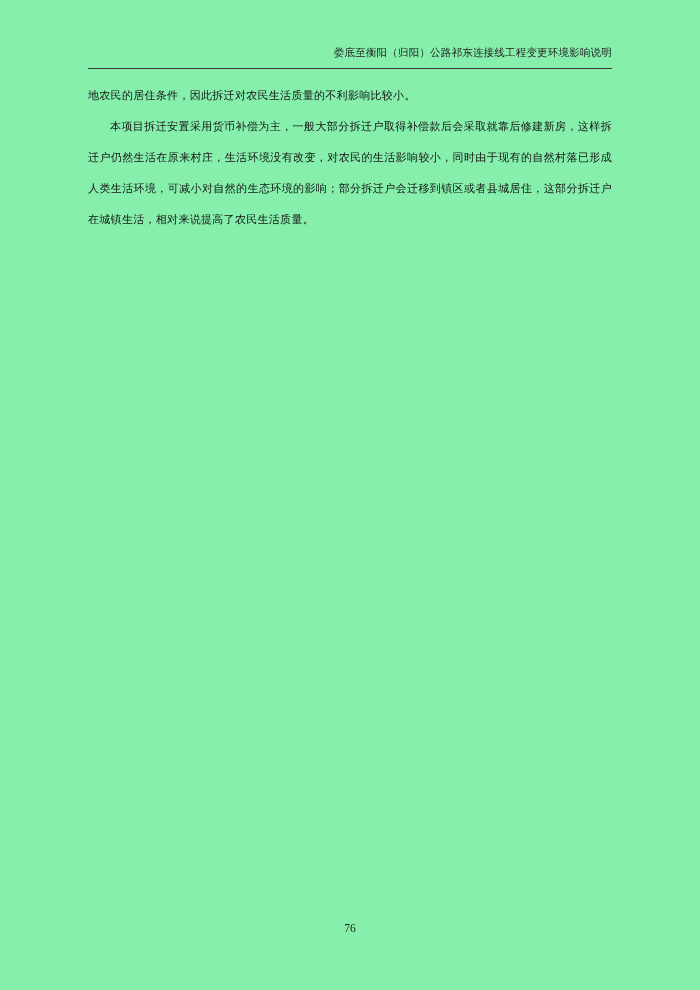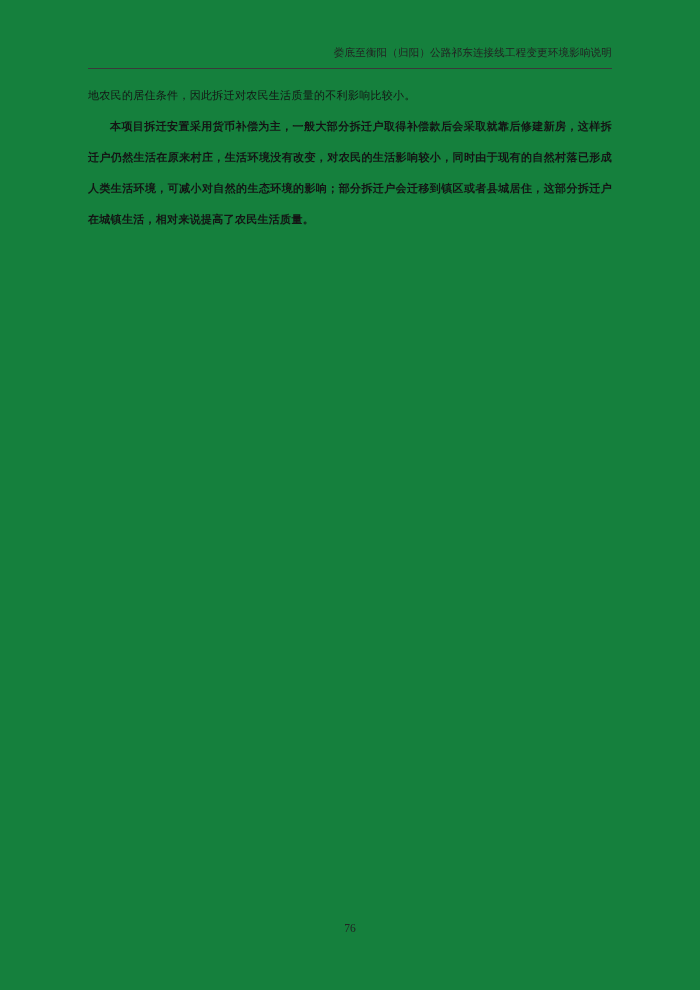--- a/index.html
+++ b/index.html
@@ -13,21 +13,21 @@
     font-family: "Liberation Serif", serif;
     color: #1a1a1a;
     position: relative;
     overflow: hidden;
   }
   .page {
     width: 700px;
     height: 990px;
     position: relative;
     box-sizing: border-box;
-    background: #15803d;
+    background: #86efac;
   }
   .header {
     position: absolute;
     top: 46px;
     left: 88px;
     width: 524px;
     text-align: right;
     font-size: 10.5px;
     letter-spacing: 0.2px;
     color: #222;
@@ -51,21 +51,20 @@
     font-size: 11px;
     line-height: 31px;
     text-align: justify;
     text-justify: inter-ideograph;
     color: #141414;
     margin: 0;
     letter-spacing: 0.3px;
   }
   .para.indent {
     text-indent: 2em;
-    font-weight: bold;
   }
   .footer {
     position: absolute;
     bottom: 56px;
     left: 0;
     width: 700px;
     text-align: center;
     font-size: 11.5px;
     color: #222;
   }

